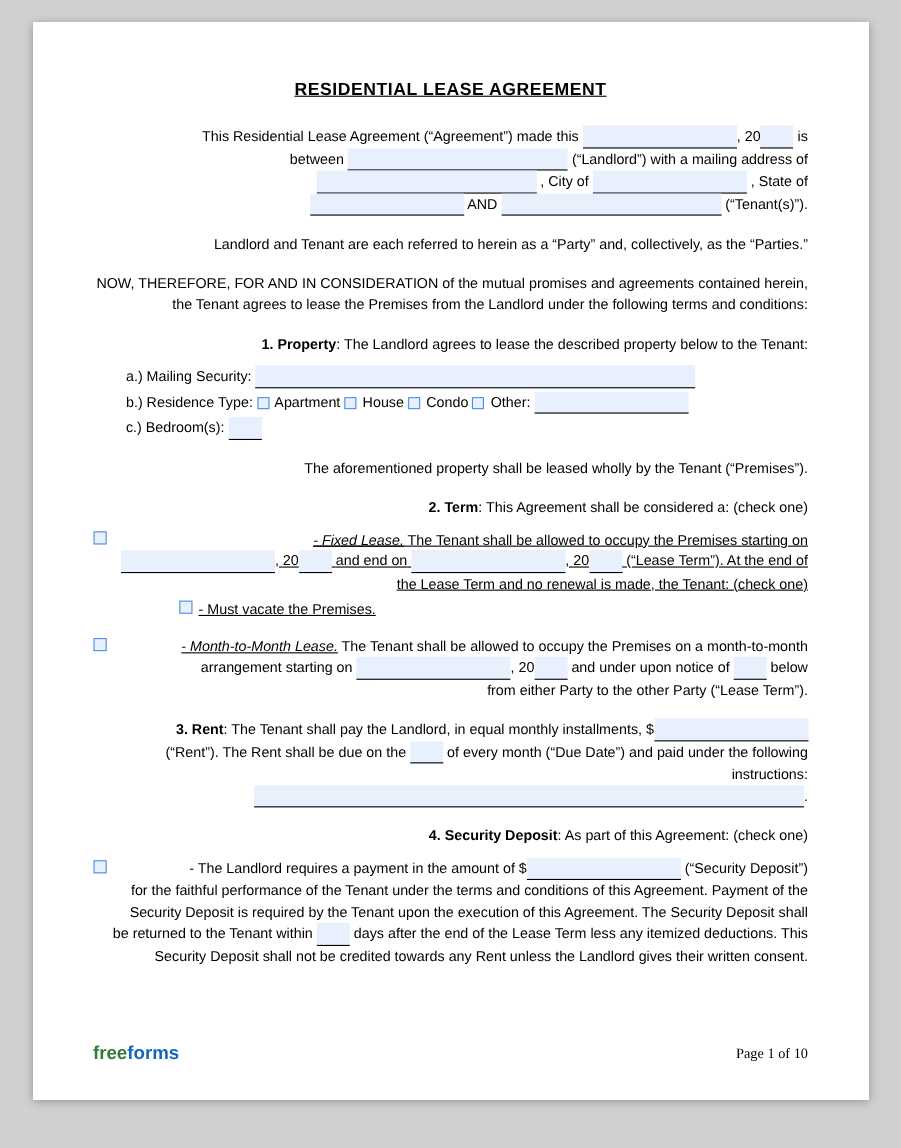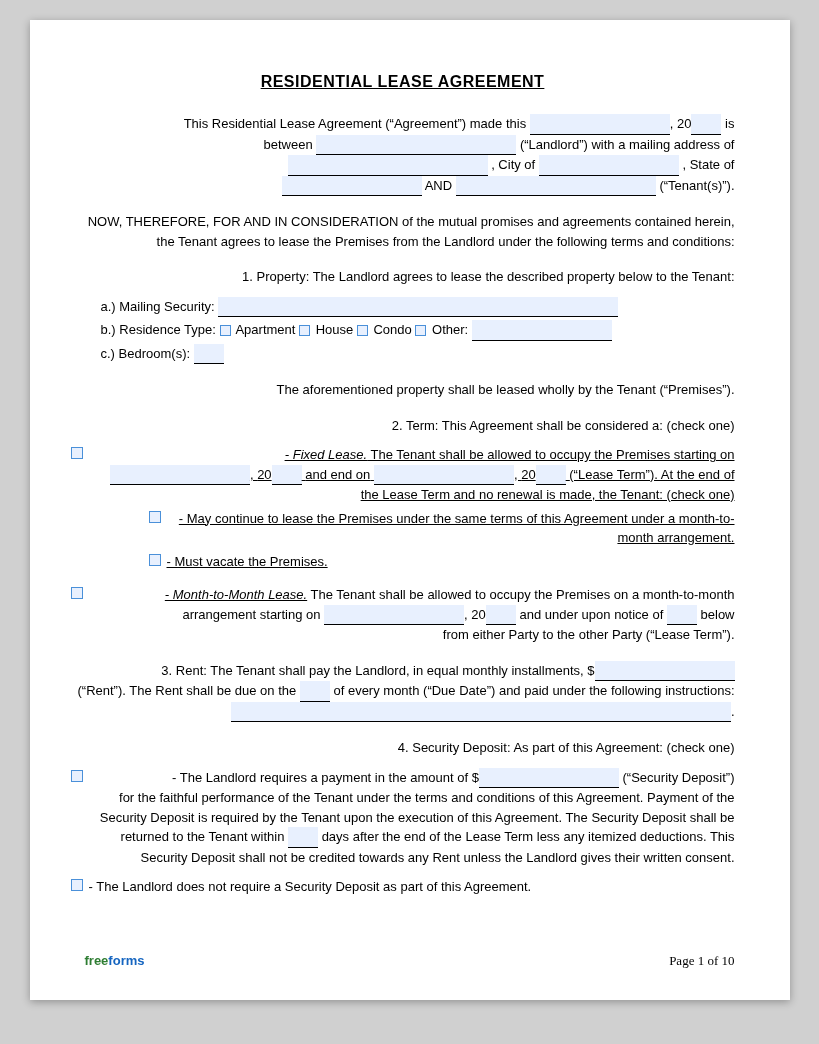--- a/index.html
+++ b/index.html
@@ -9,21 +9,21 @@
       justify-content: center;
       align-items: flex-start;
       min-height: 100vh;
       padding: 20px;
       font-family: Arial, sans-serif;
     }
     .page {
       background: #fff;
       width: 760px;
       min-height: 980px;
-      padding: 50px 55px 50px 41px;
+      padding: 50px 55px 50px 55px;
       box-shadow: 0 2px 8px rgba(0,0,0,0.3);
       position: relative;
       font-size: 13px;
       line-height: 1.5;
       color: #000;
     }
     .title {
       text-align: center;
       font-weight: bold;
       font-size: 16px;
@@ -82,33 +82,33 @@
     .footer {
       position: absolute;
       bottom: 30px;
       left: 55px;
       right: 55px;
       display: flex;
       justify-content: space-between;
       align-items: center;
     }
     .footer-brand {
-      font-size: 13px;
+      font-size: 17px;
     }
     .footer-brand .free { color: #2e7d32; font-weight: bold; }
     .footer-brand .forms { color: #1565c0; font-weight: bold; }
     .footer-page {
       font-size: 13px;
       font-family: Liberation Serif, serif;
     }
     .italic-underline {
       font-style: italic;
       text-decoration: underline;
     }
-    .bold { font-weight: normal; }
+    .bold { font-weight: bold; }
     .sub-item {
       margin-bottom: 3px;
     }
     .big-indent { padding-left: 60px; }
   </style>
 </head>
 <body>
 
 <div class="page">
 
@@ -125,20 +125,21 @@
     <span class="underline-field long">&nbsp;&nbsp;&nbsp;&nbsp;&nbsp;&nbsp;&nbsp;&nbsp;&nbsp;&nbsp;&nbsp;&nbsp;&nbsp;&nbsp;&nbsp;&nbsp;&nbsp;&nbsp;&nbsp;&nbsp;&nbsp;&nbsp;&nbsp;&nbsp;</span>
     <span>, City of</span>
     <span class="underline-field medium">&nbsp;&nbsp;&nbsp;&nbsp;&nbsp;&nbsp;&nbsp;&nbsp;&nbsp;&nbsp;&nbsp;&nbsp;&nbsp;&nbsp;</span>
     <span>, State of</span><br>
     <span class="underline-field medium">&nbsp;&nbsp;&nbsp;&nbsp;&nbsp;&nbsp;&nbsp;&nbsp;&nbsp;&nbsp;&nbsp;&nbsp;&nbsp;&nbsp;&nbsp;&nbsp;</span>
     <span>AND</span>
     <span class="underline-field long">&nbsp;&nbsp;&nbsp;&nbsp;&nbsp;&nbsp;&nbsp;&nbsp;&nbsp;&nbsp;&nbsp;&nbsp;&nbsp;&nbsp;&nbsp;&nbsp;&nbsp;&nbsp;&nbsp;&nbsp;&nbsp;</span>
     <span>(“Tenant(s)”).</span>
   </div>
 
+  <div class="para para-gap">Landlord and Tenant are each referred to herein as a “Party” and, collectively, as the “Parties.”</div>
 
   <div class="para para-gap">NOW, THEREFORE, FOR AND IN CONSIDERATION of the mutual promises and agreements contained herein, the Tenant agrees to lease the Premises from the Landlord under the following terms and conditions:</div>
 
   <div class="para">
     <span class="bold">1. Property</span><span>: The Landlord agrees to lease the described property below to the Tenant:</span>
   </div>
 
   <div class="indent para-gap">
     <div class="sub-item">
       <span>a.)  Mailing Security:</span>
@@ -173,24 +174,20 @@
       <span class="checkbox"></span>
       <div>
         <span class="italic-underline">- Fixed Lease.</span><span> The Tenant shall be allowed to occupy the Premises starting on</span><br>
         <span class="underline-field medium">&nbsp;&nbsp;&nbsp;&nbsp;&nbsp;&nbsp;&nbsp;&nbsp;&nbsp;&nbsp;&nbsp;&nbsp;&nbsp;&nbsp;&nbsp;</span>, <span>20</span><span class="underline-field xshort">&nbsp;&nbsp;&nbsp;&nbsp;</span>
         <span>and end on</span>
         <span class="underline-field medium">&nbsp;&nbsp;&nbsp;&nbsp;&nbsp;&nbsp;&nbsp;&nbsp;&nbsp;&nbsp;&nbsp;&nbsp;&nbsp;&nbsp;&nbsp;</span>, <span>20</span><span class="underline-field xshort">&nbsp;&nbsp;&nbsp;&nbsp;</span>
         <span>(“Lease Term”). At the end of the Lease Term and no renewal is made, the Tenant: (check one)</span>
         <div class="big-indent" style="margin-top: 4px;">
           <div class="checkbox-line">
             <span class="checkbox"></span>
-            <span>- May continue to lease the Premises under the same terms of this Agreement under a month-to-month arrangement.</span>
-          </div>
-          <div class="checkbox-line">
-            <span class="checkbox"></span>
             <span>- Must vacate the Premises.</span>
           </div>
         </div>
       </div>
     </div>
   </div>
 
   <div class="para para-gap" style="margin-top: 8px;">
     <div class="checkbox-line">
       <span class="checkbox"></span>
@@ -224,26 +221,20 @@
       <div>
         <span>- The Landlord requires a payment in the amount of $</span><span class="underline-field medium">&nbsp;&nbsp;&nbsp;&nbsp;&nbsp;&nbsp;&nbsp;&nbsp;&nbsp;&nbsp;&nbsp;&nbsp;&nbsp;&nbsp;&nbsp;</span>
         <span>(“Security Deposit”)</span><br>
         <span>for the faithful performance of the Tenant under the terms and conditions of this Agreement. Payment of the Security Deposit is required by the Tenant upon the execution of this Agreement. The Security Deposit shall be returned to the Tenant within</span>
         <span class="underline-field xshort">&nbsp;&nbsp;&nbsp;&nbsp;</span>
         <span>days after the end of the Lease Term less any itemized deductions. This Security Deposit shall not be credited towards any Rent unless the Landlord gives their written consent.</span>
       </div>
     </div>
   </div>
 
-  <div class="para para-gap" style="margin-top: 8px;">
-    <div class="checkbox-line">
-      <span class="checkbox"></span>
-      <span>- The Landlord does not require a Security Deposit as part of this Agreement.</span>
-    </div>
-  </div>
 
   <div class="footer">
     <div class="footer-brand">
       <span class="free">free</span><span class="forms">forms</span>
     </div>
     <div class="footer-page">Page 1 of 10</div>
   </div>
 
 </div>
 

